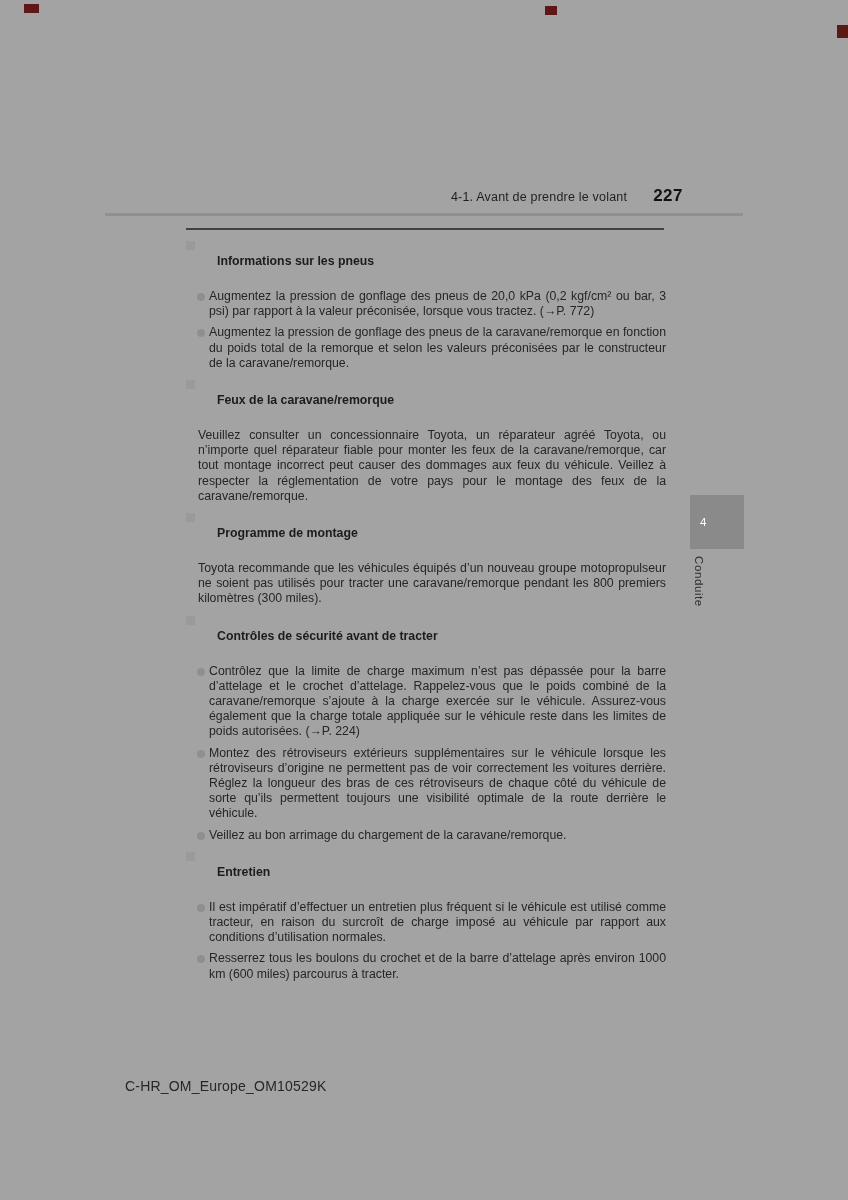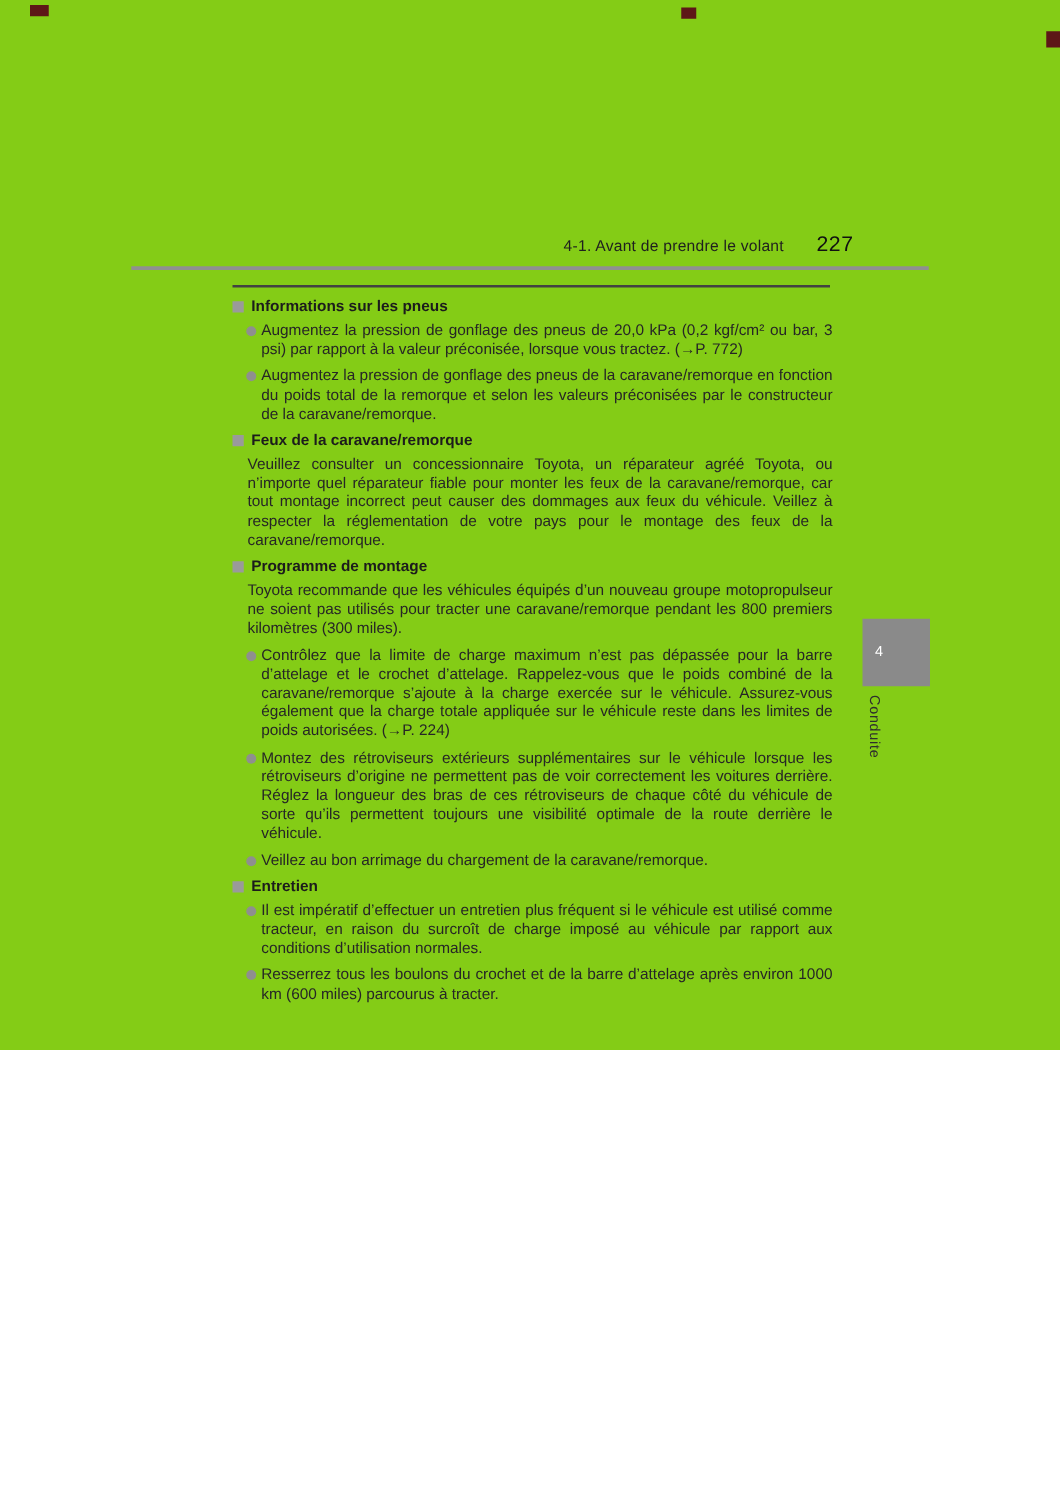--- a/index.html
+++ b/index.html
@@ -1,21 +1,21 @@
 <!DOCTYPE html>
 <html><head>
 <meta charset="utf-8">
 <style>
   * { box-sizing: border-box; }
   html, body { margin: 0; padding: 0; background: #ffffff; }
   .page {
     position: relative;
     width: 848px;
-    height: 840px;
-    background: #84cc16;
+    height: 1200px;
+    background: #a3a3a3;
     overflow: hidden;
     font-family: "Liberation Sans", sans-serif;
     color: #262626;
   }
 
   
   .header-row {
     position: absolute;
     top: 186px;
     left: 0;
@@ -25,21 +25,21 @@
     align-items: baseline;
     gap: 26px;
   }
   .header-title {
     font-size: 12.5px;
     color: #1f1f1f;
     letter-spacing: 0.2px;
   }
   .header-pageno {
     font-size: 17px;
-    font-weight: normal;
+    font-weight: bold;
     color: #111111;
     letter-spacing: 0.5px;
   }
   .rule-main {
     position: absolute;
     top: 213px;
     left: 105px;
     width: 638px;
     height: 2.5px;
     background: #909090;
@@ -71,21 +71,21 @@
     width: 9px;
     height: 9px;
     background: #9a9a9a;
     margin: 3px 6px 0 0;
     flex-shrink: 0;
   }
   .sec-head h2 {
     font-size: 12.3px;
     line-height: 15px;
     font-weight: bold;
-    margin: 0;
+    margin: 16px;
     color: #1c1c1c;
   }
   .bullet {
     display: flex;
     margin: 0 0 6px 0;
   }
   .dot-bullet {
     width: 8px;
     height: 8px;
     border-radius: 50%;
@@ -179,20 +179,24 @@
       <h2>Feux de la caravane/remorque</h2>
     </div>
     <p class="para">Veuillez consulter un concessionnaire Toyota, un réparateur agréé Toyota, ou n’importe quel réparateur fiable pour monter les feux de la caravane/remorque, car tout montage incorrect peut causer des dommages aux feux du véhicule. Veillez à respecter la réglementation de votre pays pour le montage des feux de la caravane/remorque.</p>
 
     <div class="sec-head">
       <span class="sq-bullet"></span>
       <h2>Programme de montage</h2>
     </div>
     <p class="para">Toyota recommande que les véhicules équipés d’un nouveau groupe motopropulseur ne soient pas utilisés pour tracter une caravane/remorque pendant les 800 premiers kilomètres (300 miles).</p>
 
+    <div class="sec-head">
+      <span class="sq-bullet"></span>
+      <h2>Contrôles de sécurité avant de tracter</h2>
+    </div>
     <div class="bullet">
       <span class="dot-bullet"></span>
       <p>Contrôlez que la limite de charge maximum n’est pas dépassée pour la barre d’attelage et le crochet d’attelage. Rappelez-vous que le poids combiné de la caravane/remorque s’ajoute à la charge exercée sur le véhicule. Assurez-vous également que la charge totale appliquée sur le véhicule reste dans les limites de poids autorisées. (→P. 224)</p>
     </div>
     <div class="bullet">
       <span class="dot-bullet"></span>
       <p>Montez des rétroviseurs extérieurs supplémentaires sur le véhicule lorsque les rétroviseurs d’origine ne permettent pas de voir correctement les voitures derrière. Réglez la longueur des bras de ces rétroviseurs de chaque côté du véhicule de sorte qu’ils permettent toujours une visibilité optimale de la route derrière le véhicule.</p>
     </div>
     <div class="bullet">
       <span class="dot-bullet"></span>

